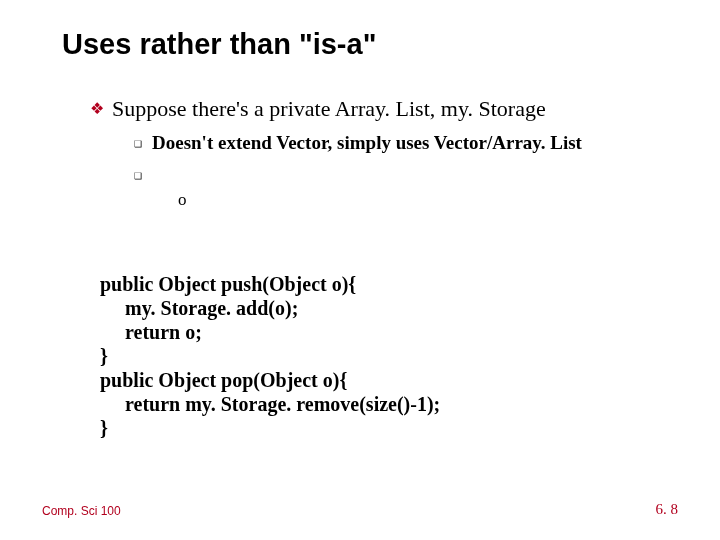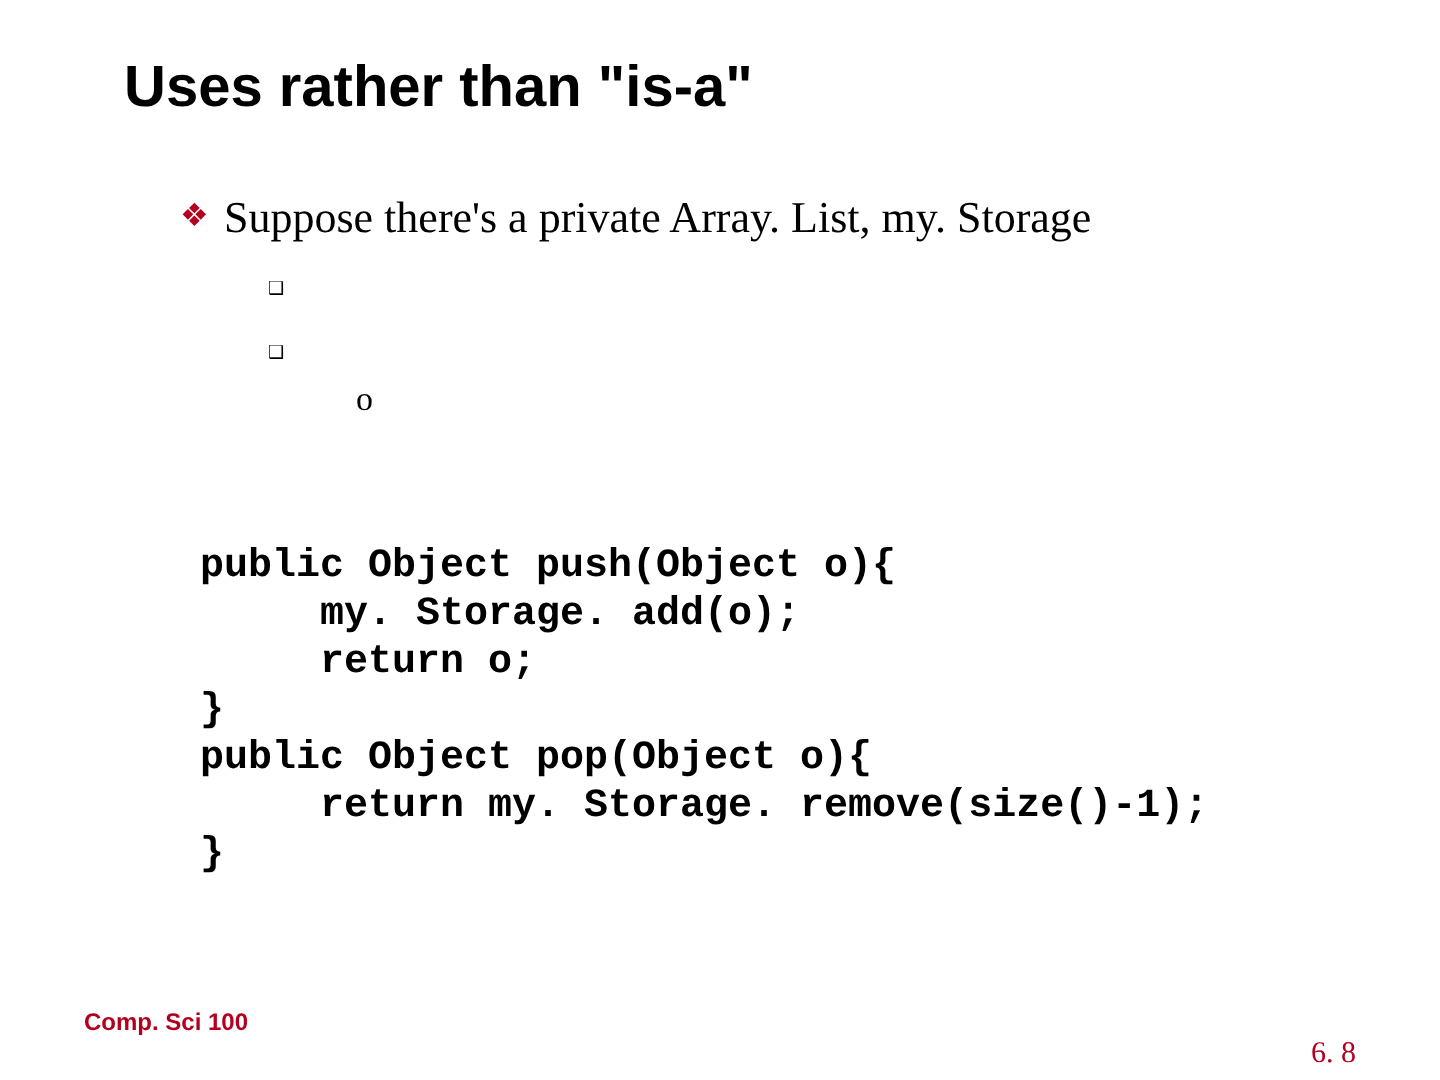--- a/index.html
+++ b/index.html
@@ -78,60 +78,61 @@
   }
   .lvl3-text {
     font-size: 19px;
     font-weight: bold;
     line-height: 22px;
   }
   .code {
     position: absolute;
     left: 100px;
     top: 272px;
-    font-family: Liberation Mono, monospace;
+    font-family: Liberation Serif, serif;
     font-size: 20px;
     font-weight: bold;
     line-height: 24px;
     white-space: pre;
     color: #000;
   }
   .footer-left {
     position: absolute;
     left: 42px;
     bottom: 22px;
     font-family: Arial, Helvetica, sans-serif;
-    font-weight: bold;
+    font-weight: normal;
     font-size: 12px;
     color: #b2001e;
   }
   .footer-right {
     position: absolute;
     right: 42px;
-    bottom: 4px;
+    bottom: 22px;
     font-family: "Times New Roman", Times, serif;
     font-size: 15px;
     color: #b2001e;
   }
 </style>
 </head>
 <body>
 
 <div class="slide">
 
   <div class="title">Uses rather than "is-a"</div>
 
   <div class="body">
     <div class="bullet-row">
       <span class="diamond">❖</span>
       <span class="lvl1-text">Suppose there's a private Array. List, my. Storage</span>
     </div>
 
     <div class="lvl2 bullet-row">
       <span class="square">❑</span>
+      <span class="lvl2-text">Doesn't extend Vector, simply uses Vector/Array. List</span>
     </div>
 
     <div class="lvl2 bullet-row">
       <span class="square">❑</span>
     </div>
 
     <div class="lvl3 bullet-row">
       <span class="circle-marker">o</span>
     </div>
   </div>

